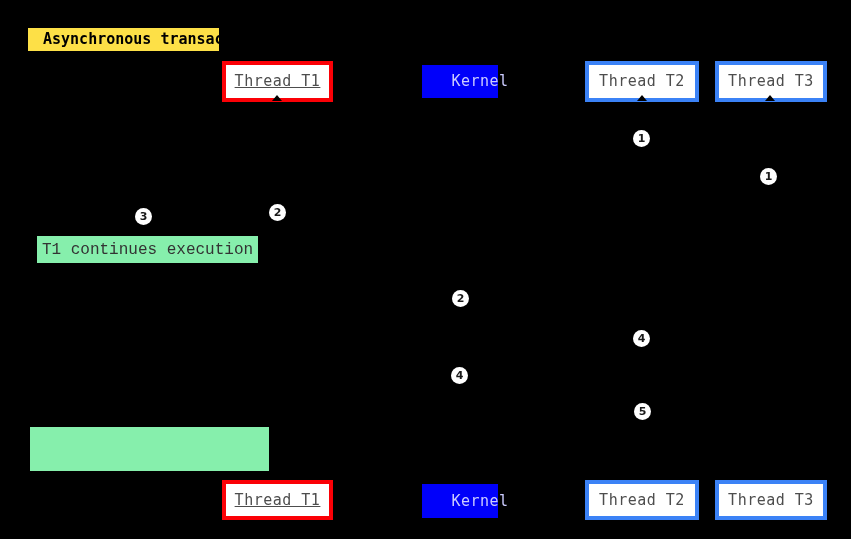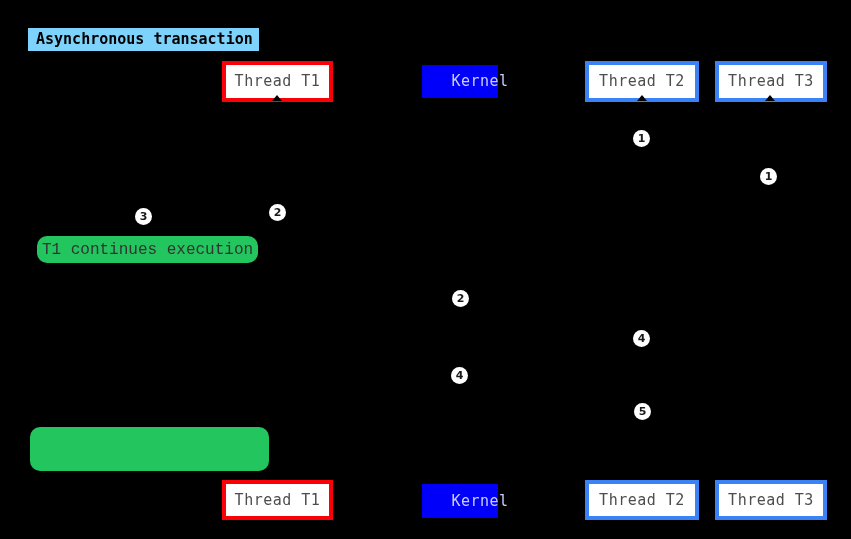--- a/index.html
+++ b/index.html
@@ -11,40 +11,40 @@
     height: 539px;
     position: relative;
     background: #000000;
     overflow: hidden;
     font-family: "DejaVu Sans Mono", monospace;
   }
   .abs { position: absolute; box-sizing: border-box; }
 
   
   .title-box {
-    left: 28px; top: 28px; width: 231px; height: 23px;
-    background: #7dd3fc;
+    left: 28px; top: 28px; width: 191px; height: 23px;
+    background: #fde047;
     color: #000000;
     font: bold 15px/23px "DejaVu Sans Mono", monospace;
-    padding-left: 8px;
+    padding-left: 15px;
     white-space: nowrap;
   }
 
   
   .participant {
     background: #ffffff;
     color: #4d4d4d;
     font: 15px/1 "DejaVu Sans Mono", monospace;
     letter-spacing: 0.5px;
     display: flex;
     align-items: center;
     justify-content: center;
     white-space: nowrap;
   }
-  .red-outline  { border: 4px solid #fb0006; }
+  .red-outline  { border: 4px solid #fb0006; text-decoration: underline; }
   .blue-outline { border: 4px solid #3b82f6; }
   .blue-filled  {
     background: #0000fa;
     color: #ccccff;
     border: none;
     padding-left: 40px;
   }
 
   .t1-top     { left: 222px; top: 61px;  width: 111px; height: 41px; }
   .kernel-top { left: 422px; top: 65px;  width: 76px;  height: 33px; }
@@ -69,28 +69,27 @@
   .m-1b { left: 760px; top: 168px; }
   .m-2a { left: 269px; top: 204px; }
   .m-3  { left: 135px; top: 208px; }
   .m-2b { left: 452px; top: 290px; }
   .m-4a { left: 633px; top: 330px; }
   .m-4b { left: 451px; top: 367px; }
   .m-5  { left: 634px; top: 403px; }
 
   
   .note {
-    background: #22c55e;
+    background: #86efac;
     color: #333333;
     font: 16px/1 "Liberation Mono", monospace;
     display: flex;
     align-items: center;
     justify-content: center;
     white-space: nowrap;
-    border-radius: 10px;
   }
   .note-t1 { left: 37px; top: 236px; width: 221px; height: 27px; }
   .note-blank { left: 30px; top: 427px; width: 239px; height: 44px; }
 
   
   .notch {
     width: 0; height: 0;
     border-left: 5px solid transparent;
     border-right: 5px solid transparent;
   }

